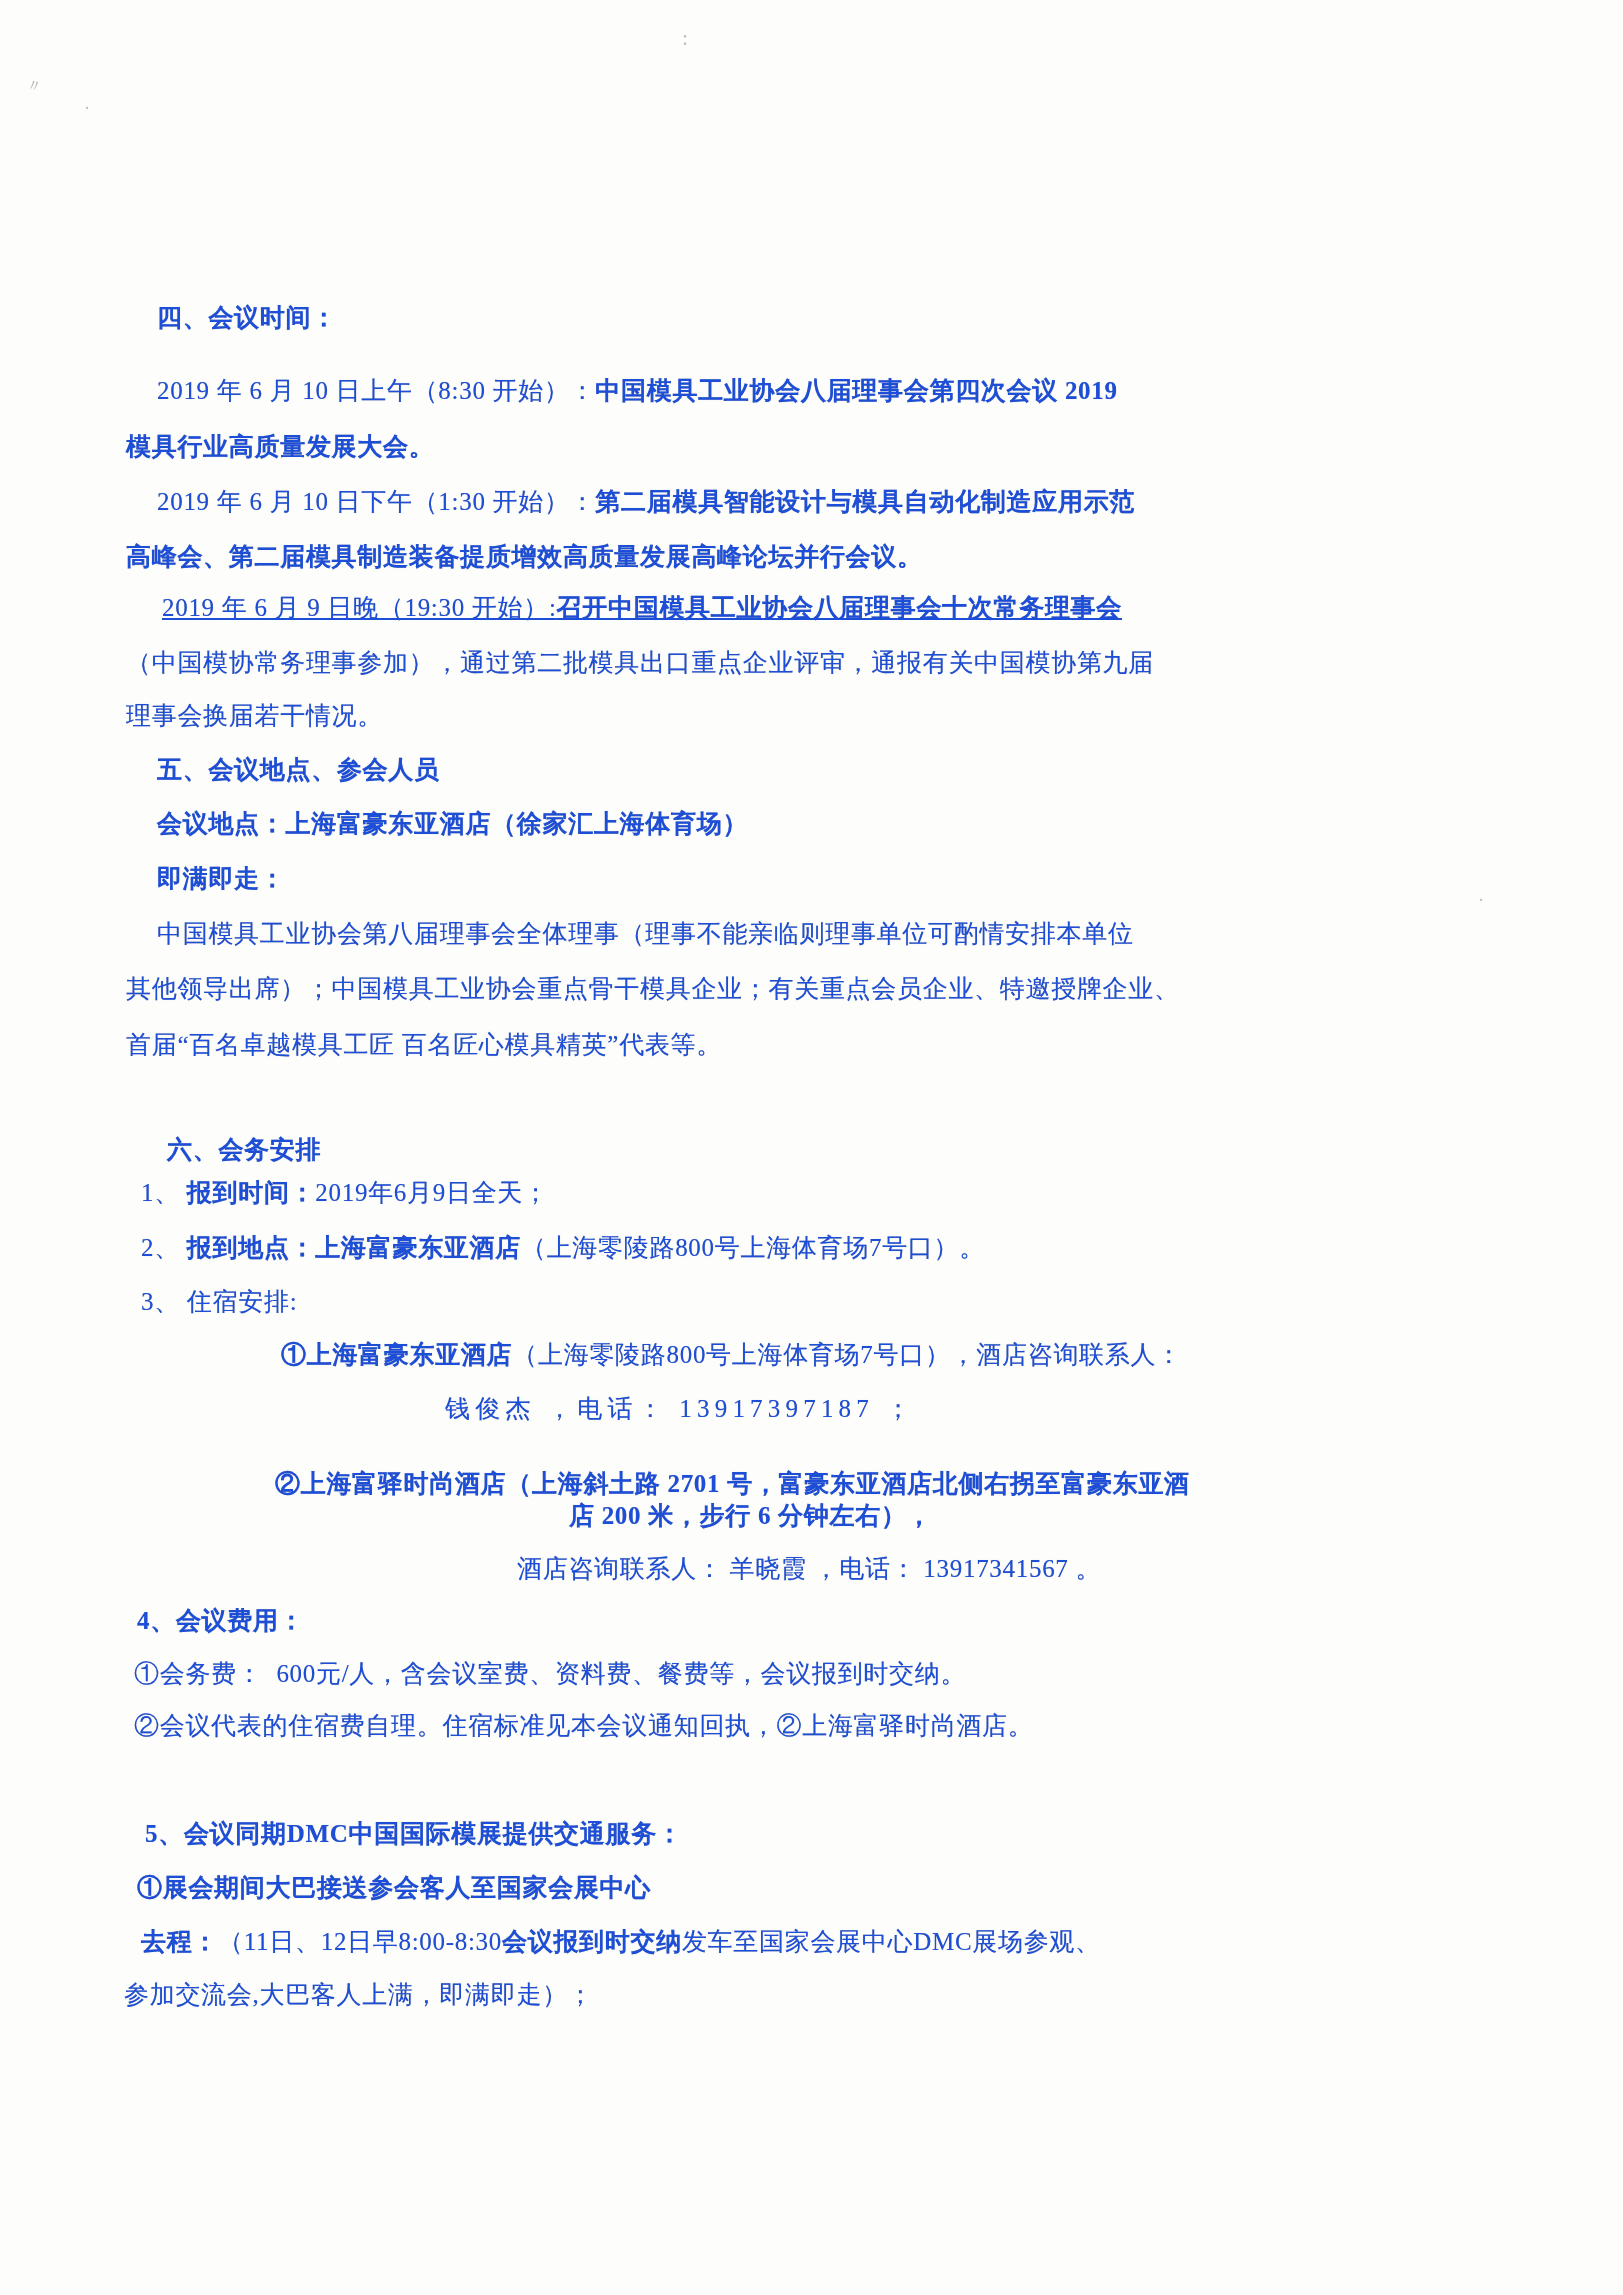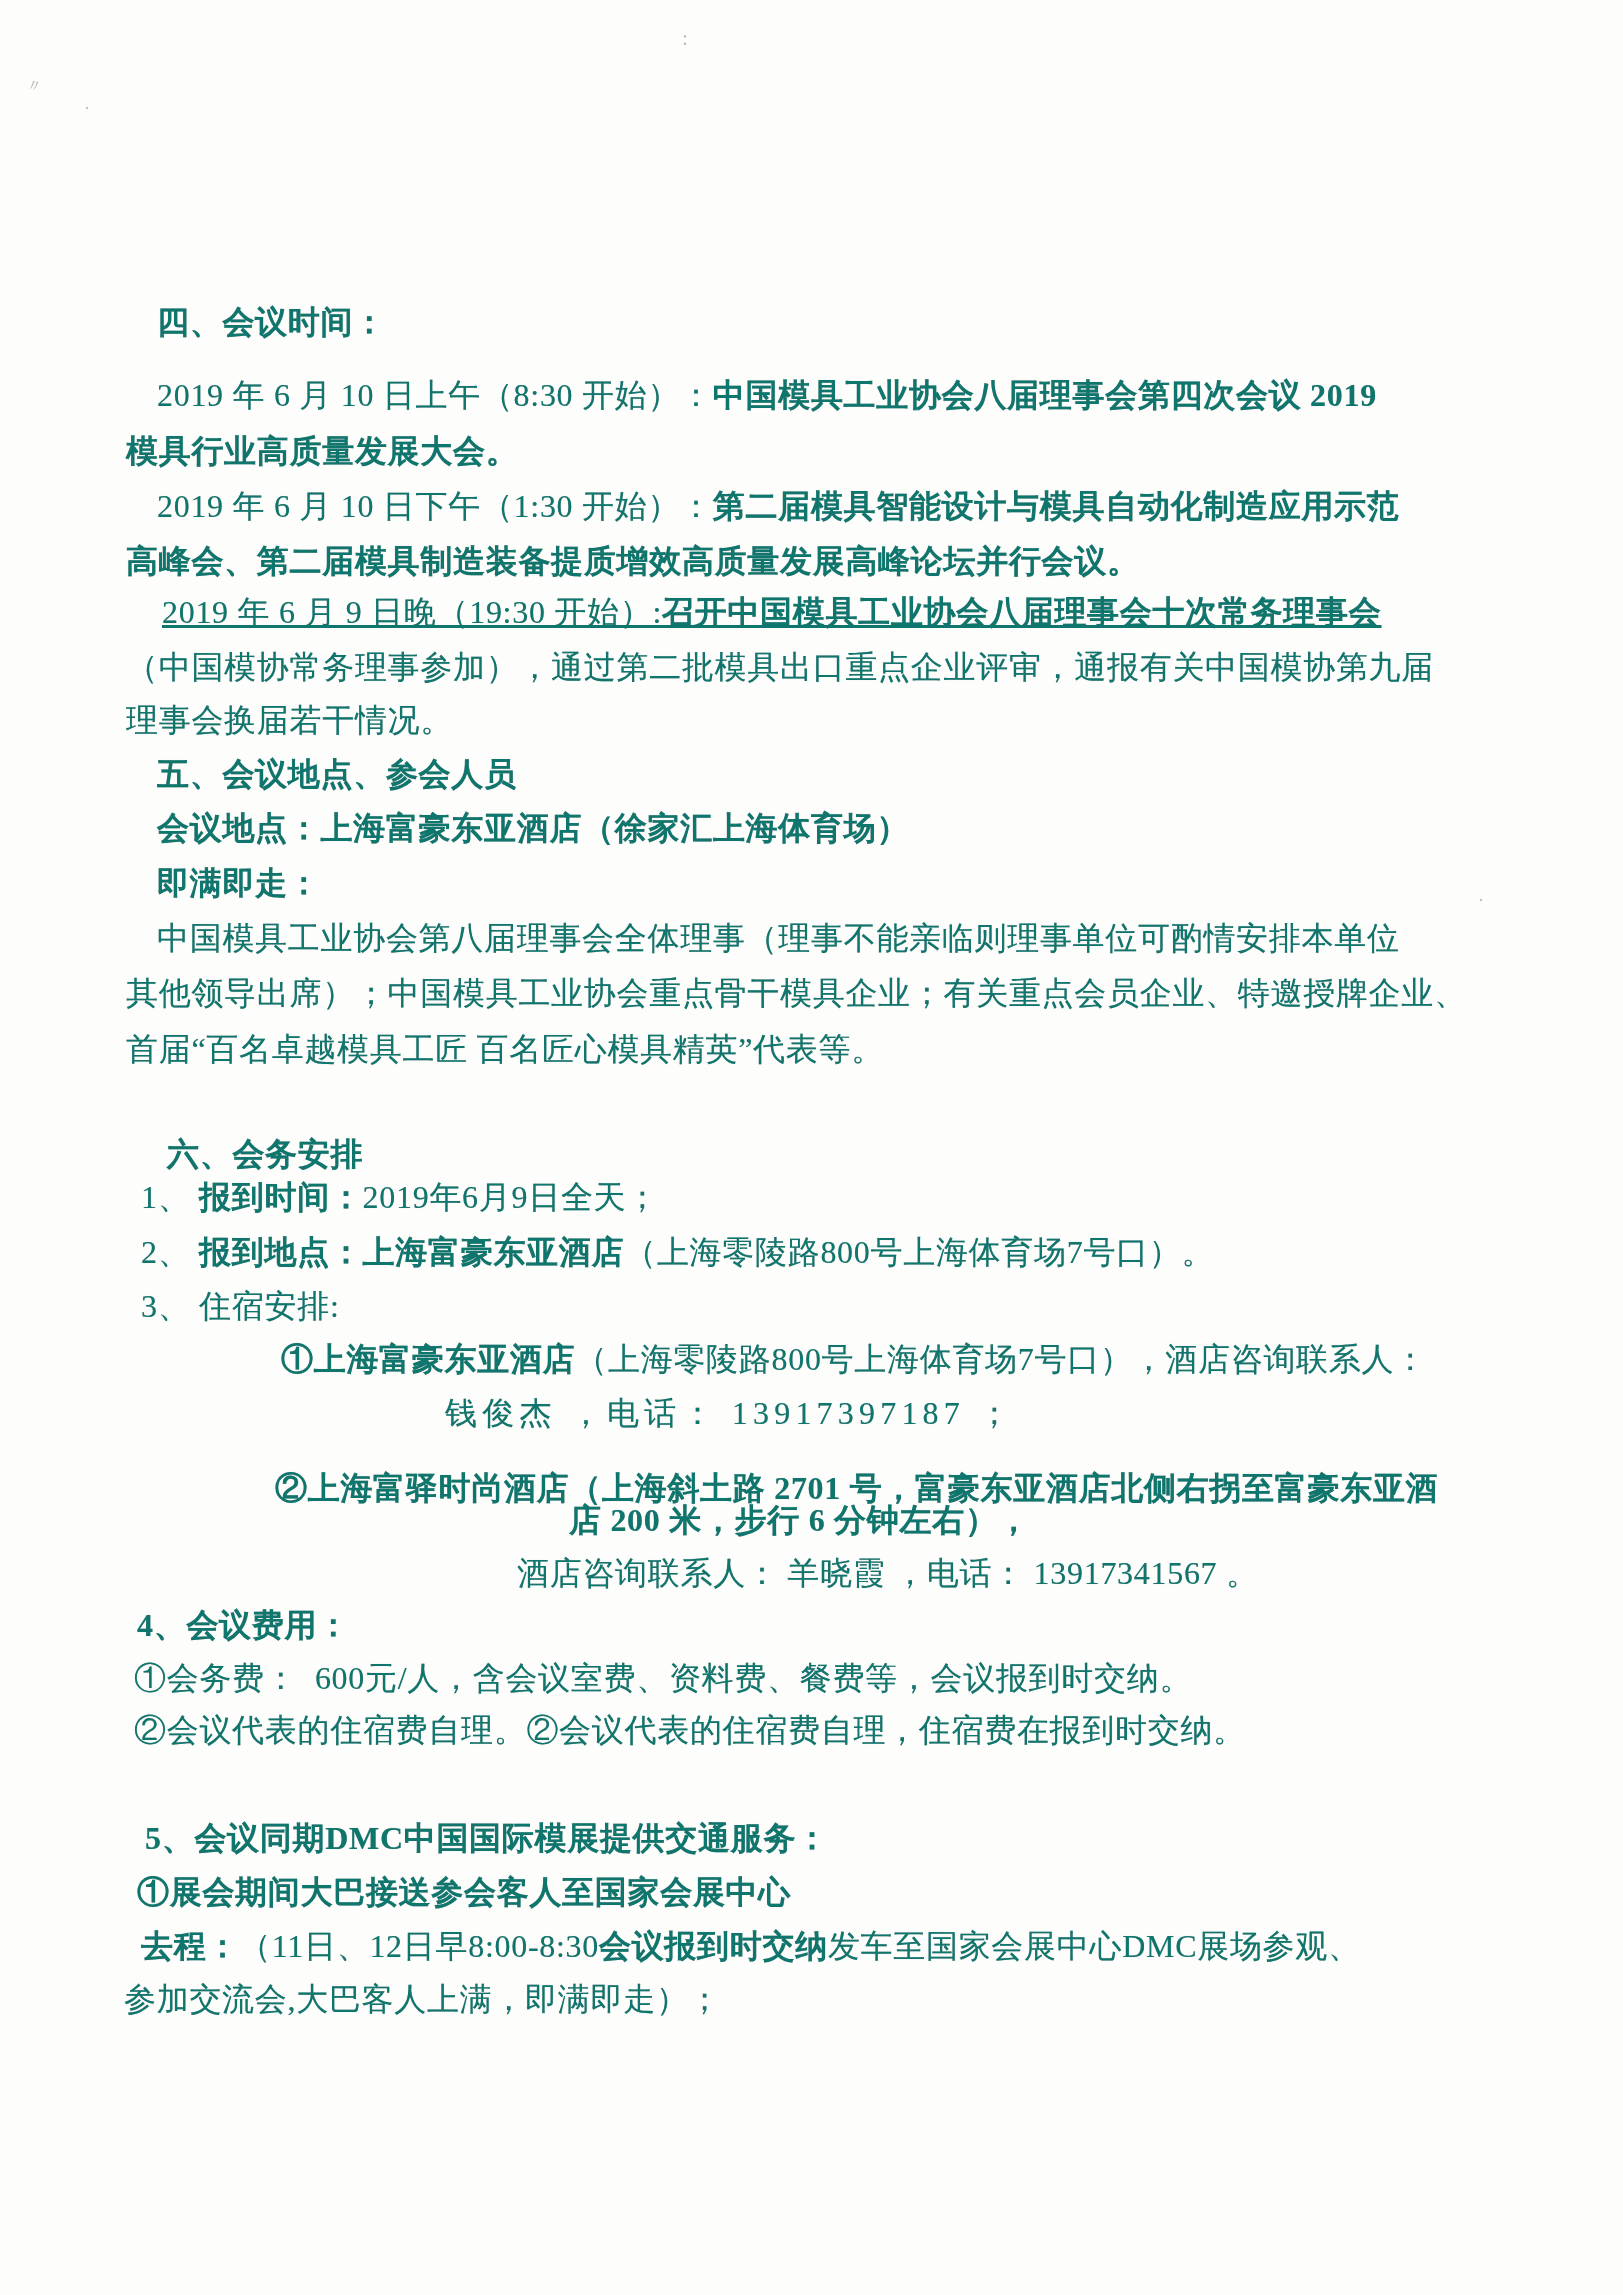--- a/index.html
+++ b/index.html
@@ -11,25 +11,25 @@
     position: relative;
     width: 1623px;
     height: 2295px;
     background: #fdfdfc;
     overflow: hidden;
     font-family: "Liberation Serif", "DejaVu Serif", serif;
     color: #1c1c1c;
   }
   .line {
     position: absolute;
-    font-size: 32px;
+    font-size: 25px;
     letter-spacing: 0.7px;
     line-height: 1.25;
     white-space: pre;
-    color: #0f766e;
+    color: #1d4ed8;
     text-shadow: 0 0 0.7px rgba(20,20,20,0.35);
   }
   .bold {
     font-weight: 700;
   }
   .reg {
     font-weight: 400;
   }
   .artifact {
     position: absolute;
@@ -78,21 +78,21 @@
 
   <div class="line" style="top:1339px;left:281px;"><span class="bold">①上海富豪东亚酒店</span><span class="reg">（上海零陵路800号上海体育场7号口），酒店咨询联系人：</span></div>
   <div class="line reg" style="top:1393px;left:445px;letter-spacing:5.2px;">钱俊杰 ，电话： 13917397187 ；</div>
 
   <div class="line bold" style="top:1447px;left:275px;margin-top:21px;">②上海富驿时尚酒店（上海斜土路 2701 号，富豪东亚酒店北侧右拐至富豪东亚酒</div>
   <div class="line bold" style="top:1500px;left:569px;">店 200 米，步行 6 分钟左右），</div>
   <div class="line reg" style="top:1553px;left:517px;">酒店咨询联系人： 羊晓霞 ，电话： 13917341567 。</div>
 
   <div class="line bold" style="top:1605px;left:137px;">4、会议费用：</div>
   <div class="line reg" style="top:1658px;left:134px;">①会务费：  600元/人，含会议室费、资料费、餐费等，会议报到时交纳。</div>
-  <div class="line reg" style="top:1710px;left:134px;">②会议代表的住宿费自理。②会议代表的住宿费自理，住宿费在报到时交纳。</div>
+  <div class="line reg" style="top:1710px;left:134px;">②会议代表的住宿费自理。住宿标准见本会议通知回执，②上海富驿时尚酒店。</div>
 
   <div class="line bold" style="top:1818px;left:145px;">5、会议同期DMC中国国际模展提供交通服务：</div>
   <div class="line bold" style="top:1872px;left:137px;">①展会期间大巴接送参会客人至国家会展中心</div>
 
   <div class="line" style="top:1926px;left:141px;"><span class="bold">去程：</span><span class="reg">（11日、12日早8:00-8:30</span><span class="bold">会议报到时交纳</span><span class="reg">发车至国家会展中心DMC展场参观、</span></div>
   <div class="line reg" style="top:1979px;left:124px;">参加交流会,大巴客人上满，即满即走）；</div>
 
 </div>
 
 

